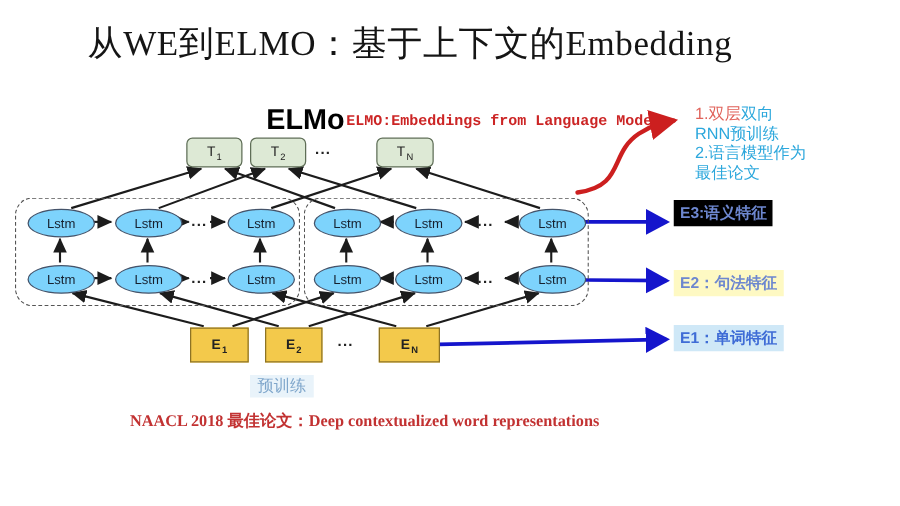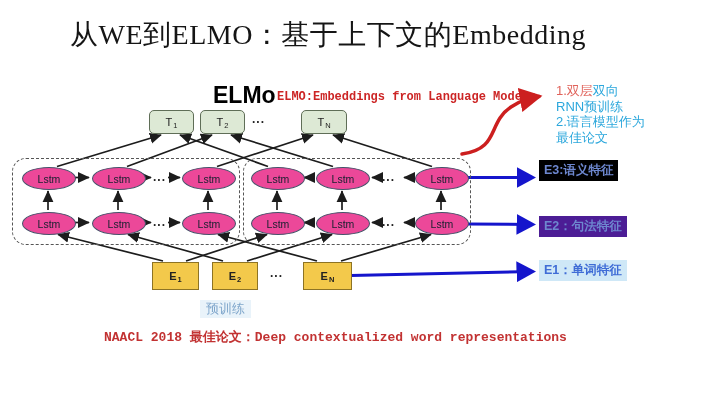--- a/index.html
+++ b/index.html
@@ -10,26 +10,26 @@
          font-size:28px;color:#151515;letter-spacing:0.5px;}
   .elmo-heading{position:absolute;left:213px;top:82px;font-size:23px;font-weight:600;color:#000;}
   .elmo-subtitle{position:absolute;left:277px;top:90px;
                  font-family:"Liberation Mono","DejaVu Sans Mono",monospace;
                  font-size:12px;font-weight:bold;}
   .annot{position:absolute;left:556px;top:83px;width:160px;font-size:13px;font-weight:normal;
          line-height:15.5px;}
   .feat{position:absolute;font-size:12.5px;font-weight:bold;padding:2px 5px;z-index:4;white-space:nowrap;}
   .pretrain{position:absolute;left:200px;top:300px;font-size:13px;padding:0 6px;z-index:4;}
   .footer{position:absolute;left:104px;top:328px;
-          font-family:Liberation Mono, monospace;
+          font-family:Liberation Serif, serif;
           font-size:13px;font-weight:bold;white-space:nowrap;}
   .dashed-box{position:absolute;border:1.4px dashed #555;border-radius:14px;z-index:1;}
   .t-box{position:absolute;height:22px;background:#dde9d5;border:1.4px solid #5f6e57;border-radius:5px;
          display:flex;align-items:center;justify-content:center;font-size:11px;color:#222;z-index:2;}
-  .lstm{position:absolute;width:52px;height:21px;background:#ec4899;border:1.3px solid #44536a;
+  .lstm{position:absolute;width:52px;height:21px;background:#7dd3fc;border:1.3px solid #44536a;
         border-radius:50%;display:flex;align-items:center;justify-content:center;
         font-size:10.5px;color:#16202e;z-index:2;}
   .e-box{position:absolute;height:26px;background:#f3c94b;border:1.4px solid #8d7324;
          display:flex;align-items:center;justify-content:center;font-size:11px;font-weight:bold;
          color:#222;z-index:2;}
   .sub{font-size:7.5px;position:relative;top:3px;margin-left:1px;}
   .dots{position:absolute;font-size:12px;font-weight:bold;color:#222;z-index:2;letter-spacing:1px;}
   svg.arrows{position:absolute;left:0;top:0;z-index:1;}
 </style>
 </head>
@@ -161,19 +161,19 @@
     <span>E</span>
       <span class="sub">2</span>
   </div>
   <div class="dots" style="left:270px;top:266px;">...</div>
   <div class="e-box" style="left:303px;top:262px;width:47px;">
     <span>E</span>
       <span class="sub">N</span>
   </div>
 
   <div class="feat" style="left: 539px; top: 160px; color: rgb(109, 135, 207); background-color: #000000;">E3:语义特征</div>
-  <div class="feat" style="left: 539px; top: 216px; color: rgb(109, 135, 207); background-color: #4c1d95;">E2：句法特征</div>
+  <div class="feat" style="left: 539px; top: 216px; color: rgb(109, 135, 207); background-color: #fef9c3;">E2：句法特征</div>
   <div class="feat" style="left: 539px; top: 260px; color: rgb(63, 108, 214); background-color: rgb(207, 232, 247);">E1：单词特征</div>
 
   <div class="pretrain" style="color: rgb(127, 166, 203); background-color: rgb(233, 243, 250);">预训练</div>
 
   <div class="footer" style="color: rgb(194, 50, 50);">NAACL 2018 最佳论文：Deep contextualized word representations</div>
 </div>
 
 </body></html>

